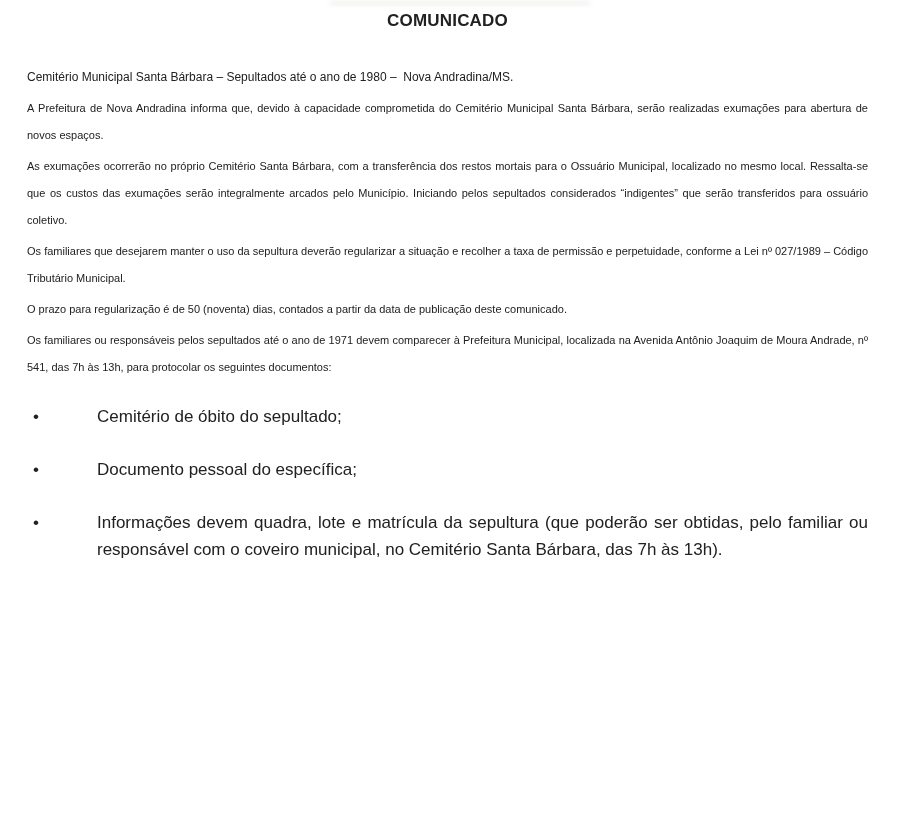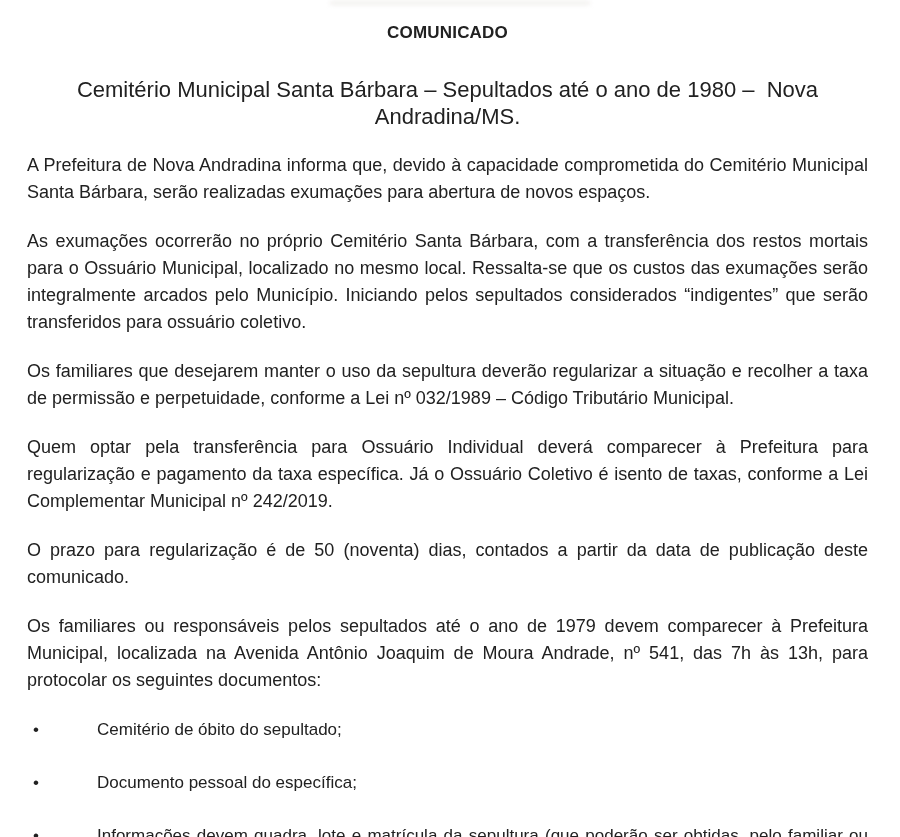--- a/index.html
+++ b/index.html
@@ -8,51 +8,51 @@
     height: 837px;
     background: #ffffff;
     font-family: "Liberation Sans", sans-serif;
     color: #212121;
     overflow: hidden;
   }
   .page {
     position: relative;
     width: 900px;
     height: 837px;
-    padding: 22px 32px 0 27px;
+    padding: 10px 32px 0 27px;
   }
   .top-artifact {
     position: absolute;
     top: 1px;
     left: 330px;
     width: 260px;
     height: 4px;
     background: #eceae7;
     filter: blur(2px);
     opacity: 0.7;
   }
   .title {
     text-align: center;
     font-size: 17px;
     font-weight: bold;
     line-height: 22px;
     letter-spacing: 0.2px;
   }
   .subtitle {
-    text-align: center;
-    font-size: 22px;
+    text-align: left;
+    font-size: 12px;
     line-height: 27px;
     margin-top: 32px;
     font-weight: normal;
   }
   .para {
-    font-size: 18px;
+    font-size: 11px;
     line-height: 27px;
     text-align: justify;
-    margin-top: 22px;
+    margin-top: 4px;
   }
   .bullets {
     list-style: none;
     margin-top: 22px;
   }
   .bullet {
     display: flex;
     margin-top: 26px;
     font-size: 17px;
     line-height: 27px;
@@ -72,24 +72,23 @@
 
 <div class="page">
   <div class="top-artifact"></div>
 
   <h1 class="title">COMUNICADO</h1>
 
   <p class="subtitle">Cemitério Municipal Santa Bárbara – Sepultados até o ano de 1980 –&nbsp; Nova Andradina/MS.</p>
 
   <p class="para">A Prefeitura de Nova Andradina informa que, devido à capacidade comprometida do Cemitério Municipal Santa Bárbara, serão realizadas exumações para abertura de novos espaços.</p>
   <p class="para">As exumações ocorrerão no próprio Cemitério Santa Bárbara, com a transferência dos restos mortais para o Ossuário Municipal, localizado no mesmo local. Ressalta-se que os custos das exumações serão integralmente arcados pelo Município. Iniciando pelos sepultados considerados “indigentes” que serão transferidos para ossuário coletivo.</p>
-  <p class="para">Os familiares que desejarem manter o uso da sepultura deverão regularizar a situação e recolher a taxa de permissão e perpetuidade, conforme a Lei nº 032/1989 – Código Tributário Municipal.</p>
-  <p class="para">Quem optar pela transferência para Ossuário Individual deverá comparecer à Prefeitura para regularização e pagamento da taxa específica. Já o Ossuário Coletivo é isento de taxas, conforme a Lei Complementar Municipal nº 242/2019.</p>
+  <p class="para">Os familiares que desejarem manter o uso da sepultura deverão regularizar a situação e recolher a taxa de permissão e perpetuidade, conforme a Lei nº 027/1989 – Código Tributário Municipal.</p>
   <p class="para">O prazo para regularização é de 50 (noventa) dias, contados a partir da data de publicação deste comunicado.</p>
-  <p class="para">Os familiares ou responsáveis pelos sepultados até o ano de 1979 devem comparecer à Prefeitura Municipal, localizada na Avenida Antônio Joaquim de Moura Andrade, nº 541, das 7h às 13h, para protocolar os seguintes documentos:</p>
+  <p class="para">Os familiares ou responsáveis pelos sepultados até o ano de 1971 devem comparecer à Prefeitura Municipal, localizada na Avenida Antônio Joaquim de Moura Andrade, nº 541, das 7h às 13h, para protocolar os seguintes documentos:</p>
 
   <ul class="bullets">
     <li class="bullet">
       <span class="marker">•</span>
       <span class="btext">Cemitério de óbito do sepultado;</span>
     </li>
     <li class="bullet">
       <span class="marker">•</span>
       <span class="btext">Documento pessoal do específica;</span>
     </li>

